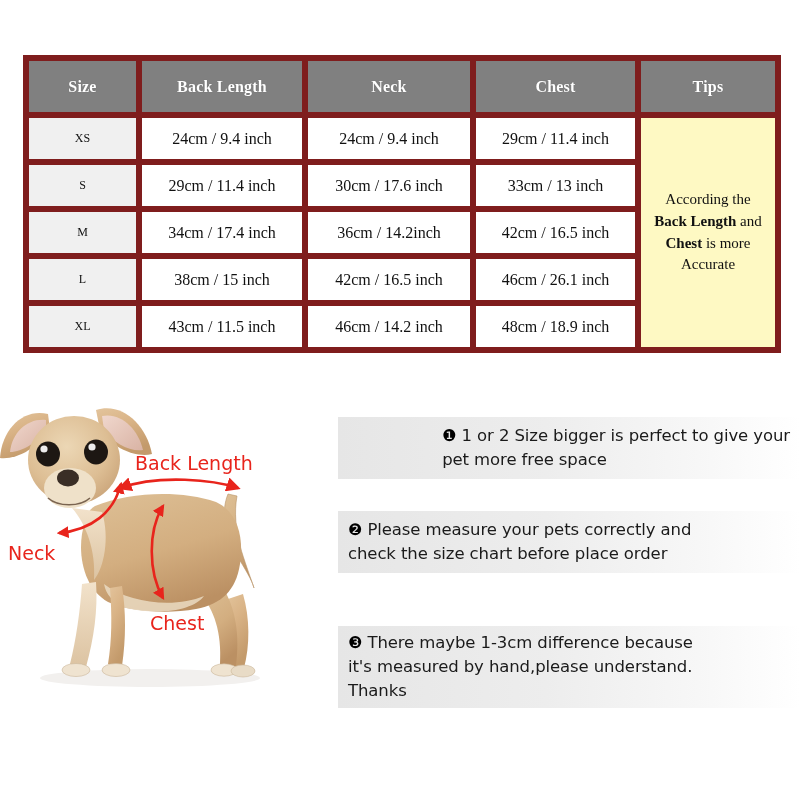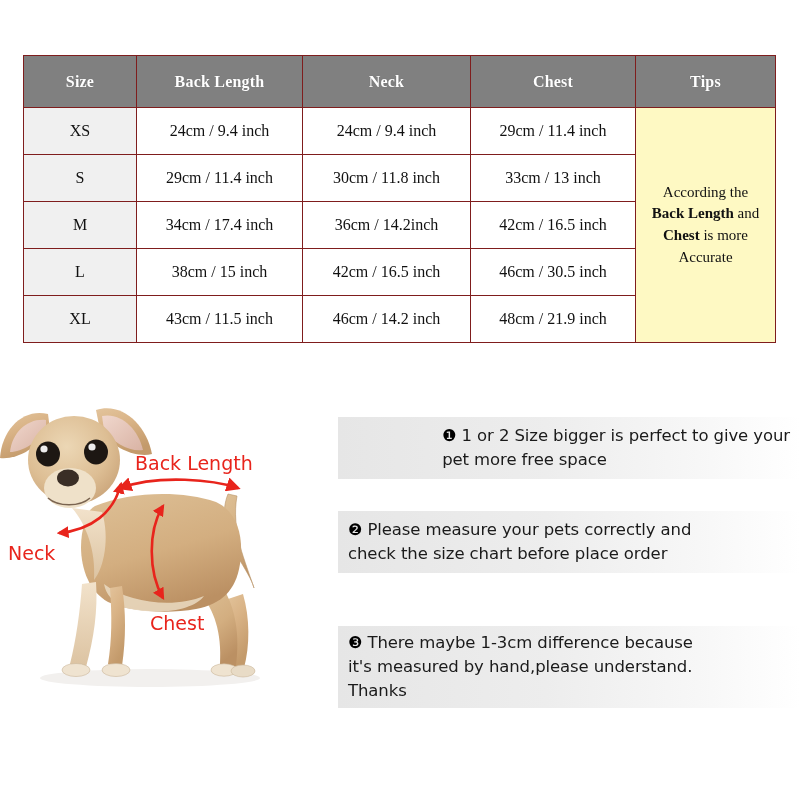--- a/index.html
+++ b/index.html
@@ -26,39 +26,39 @@
     font-family: "Liberation Serif", serif;
   }
   #size-table col.c-size  { width: 113px; }
   #size-table col.c-back  { width: 166px; }
   #size-table col.c-neck  { width: 168px; }
   #size-table col.c-chest { width: 165px; }
   #size-table col.c-tips  { width: 140px; }
 
   #size-table th,
   #size-table td {
-    border: 1px solid #7f1d1d;
+    border: 6px solid #7f1d1d;
     padding: 0;
     text-align: center;
     vertical-align: middle;
   }
   #size-table thead th {
     background: #808080;
     color: #ffffff;
     font-weight: bold;
     font-size: 16px;
     height: 51px;
     letter-spacing: .2px;
     text-shadow: 0 0 1px rgba(0,0,0,.25);
   }
   #size-table tbody tr { height: 47px; }
   #size-table td.size-cell {
     background: #f0f0f0;
     color: #111111;
-    font-size: 16px;
+    font-size: 12px;
     margin-left: 45px;
   }
   #size-table td.measure-cell {
     background: #ffffff;
     color: #111111;
     font-size: 16px;
   }
   #size-table td.tips-cell {
     background: #fef9c3;
     color: #111111;
@@ -133,40 +133,40 @@
       <td class="tips-cell" rowspan="5">
         <span>According the</span><br>
         <b>Back Length</b><span> and</span><br>
         <b>Chest</b><span> is more</span><br>
         <span>Accurate</span>
       </td>
     </tr>
     <tr>
       <td class="size-cell">S</td>
       <td class="measure-cell">29cm / 11.4 inch</td>
-      <td class="measure-cell">30cm / 11.8 inch</td>
+      <td class="measure-cell">30cm / 17.6 inch</td>
       <td class="measure-cell">33cm / 13 inch</td>
     </tr>
     <tr>
       <td class="size-cell">M</td>
       <td class="measure-cell">34cm / 17.4 inch</td>
       <td class="measure-cell">36cm / 14.2inch</td>
       <td class="measure-cell">42cm / 16.5 inch</td>
     </tr>
     <tr>
       <td class="size-cell">L</td>
       <td class="measure-cell">38cm / 15 inch</td>
       <td class="measure-cell">42cm / 16.5 inch</td>
-      <td class="measure-cell">46cm / 30.5 inch</td>
+      <td class="measure-cell">46cm / 26.1 inch</td>
     </tr>
     <tr>
       <td class="size-cell">XL</td>
       <td class="measure-cell">43cm / 11.5 inch</td>
       <td class="measure-cell">46cm / 14.2 inch</td>
-      <td class="measure-cell">48cm / 21.9 inch</td>
+      <td class="measure-cell">48cm / 18.9 inch</td>
     </tr>
   </tbody>
 </table>
 
 <div id="dog-figure">
 <svg width="330" height="340" viewBox="0 0 330 340" xmlns="http://www.w3.org/2000/svg">
   <defs>
     <linearGradient id="furA" x1="0" y1="0" x2="0.4" y2="1">
       <stop offset="0%" stop-color="#e3c49c"></stop>
       <stop offset="45%" stop-color="#d9b386"></stop>

